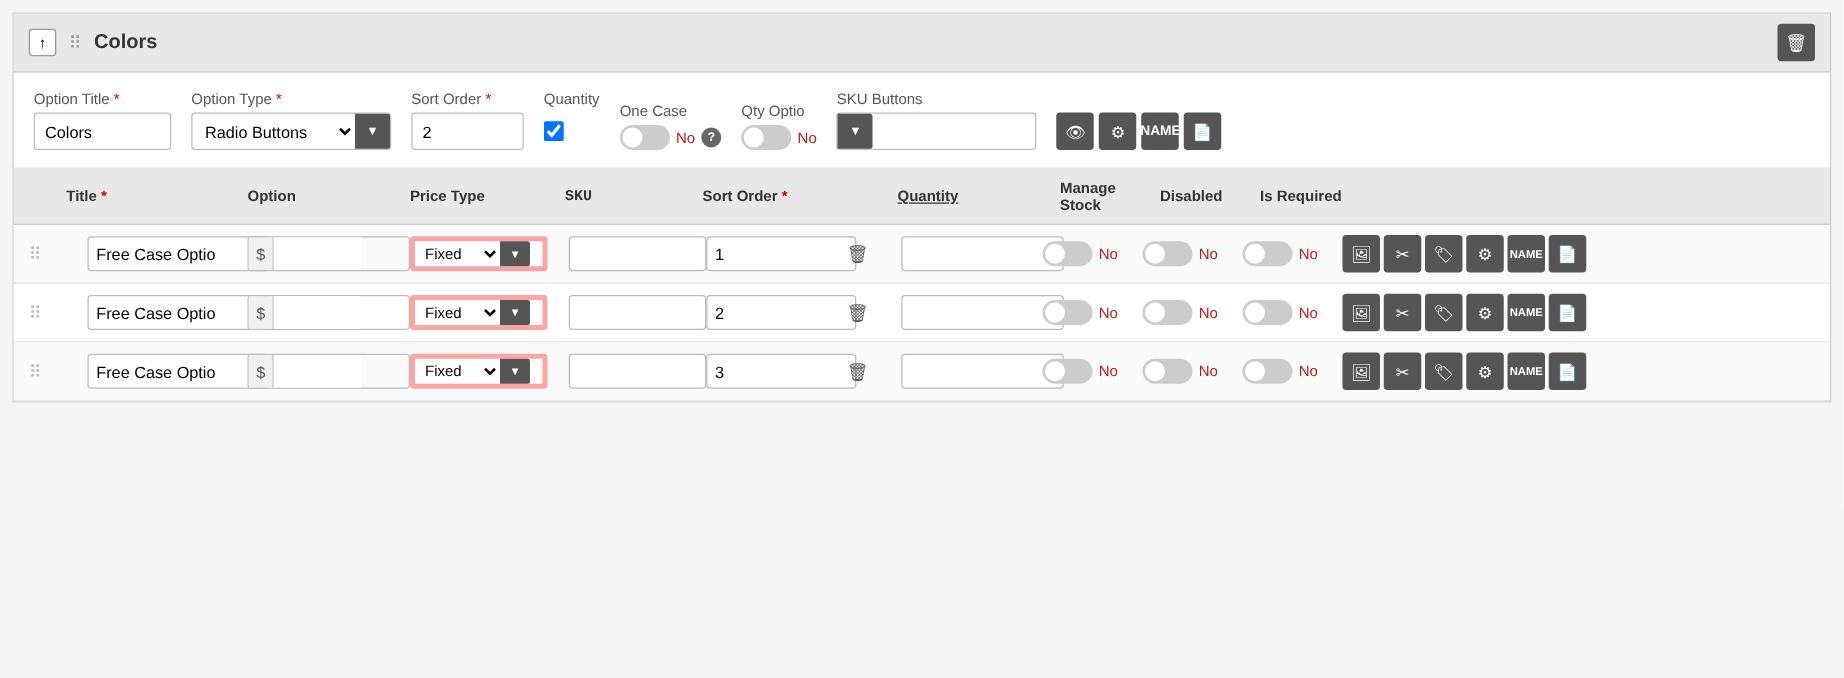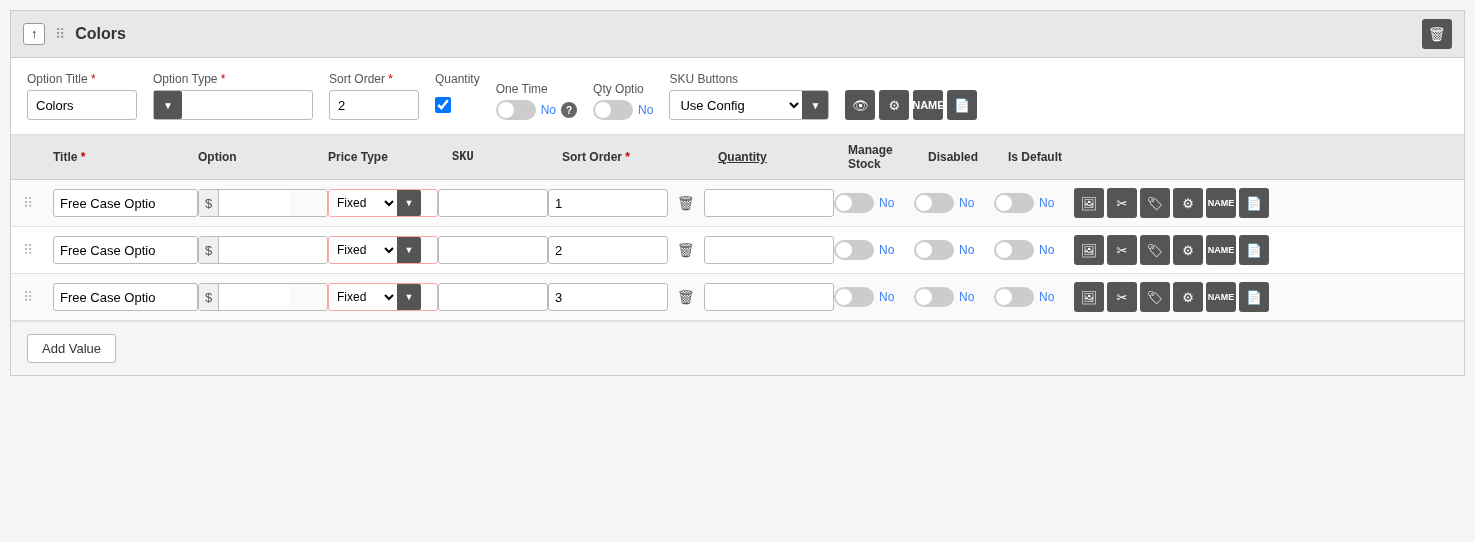--- a/index.html
+++ b/index.html
@@ -51,21 +51,21 @@
     .toggle {
       position: relative; width: 40px; height: 20px; background: #ccc;
       border-radius: 10px; cursor: pointer;
     }
     .toggle.off .toggle-knob { left: 2px; }
     .toggle-knob {
       position: absolute; top: 2px; width: 16px; height: 16px;
       background: #fff; border-radius: 50%; transition: left 0.2s;
     }
     .toggle.off .toggle-knob { left: 2px; }
-    .toggle-label { font-size: 12px; color: #3b82f6; }
+    .toggle-label { font-size: 12px; color: #b91c1c; }
 
     .help-icon {
       display: inline-flex; align-items: center; justify-content: center;
       width: 16px; height: 16px; background: #666; color: #fff;
       border-radius: 50%; font-size: 10px; cursor: pointer; font-weight: bold;
     }
 
     
     .action-icons { display: flex; align-items: center; gap: 4px; margin-bottom: 0; align-self: flex-end; }
     .icon-btn {
@@ -118,40 +118,40 @@
     .price-input-wrap {
       display: flex; align-items: center; border: 1px solid #bbb; border-radius: 3px; height: 28px;
     }
     .price-symbol {
       padding: 0 6px; background: #f0f0f0; border-right: 1px solid #bbb;
       font-size: 13px; height: 100%; display: flex; align-items: center; color: #555;
     }
     .price-input { border: none; outline: none; width: 70px; padding: 0 6px; font-size: 13px; height: 100%; }
 
     .small-select-wrap {
-      display: flex; align-items: center; border: 1px solid #fca5a5; border-radius: 3px; height: 28px; background: #fff;
+      display: flex; align-items: center; border: 4px solid #fca5a5; border-radius: 3px; height: 28px; background: #fff;
     }
     .small-select { border: none; outline: none; background: transparent; padding: 0 4px; font-size: 12px; height: 100%; }
     .small-arrow {
       width: 24px; height: 100%; background: #555; color: #fff;
       display: flex; align-items: center; justify-content: center; border-radius: 0 2px 2px 0; font-size: 9px; cursor: pointer;
     }
 
     .trash-icon { color: #555; font-size: 14px; cursor: pointer; }
 
     
     .values-footer { padding: 12px 16px; background: #f5f5f5; border-top: 1px solid #e0e0e0; }
     .add-value-btn {
       padding: 6px 14px; background: #fff; border: 1px solid #bbb;
       border-radius: 3px; cursor: pointer; font-size: 13px; color: #333;
     }
 
     .small-input {
       border: 1px solid #bbb; border-radius: 3px; padding: 3px 6px;
-      font-size: 13px; height: 28px; outline: none; width: 100%;
+      font-size: 13px; height: 28px; outline: none; width: 100%; margin-left: 17px;
     }
   </style>
 </head>
 <body>
 
 <div class="panel">
 
   <div class="panel-header">
     <div class="panel-header-left">
       <button class="collapse-btn">
@@ -174,41 +174,50 @@
       </label>
       <input type="text" class="text-input" style="width: 110px;" value="Colors">
     </div>
 
     <div class="field-group">
       <label class="field-label">
         <span>Option Type</span>
         <span class="required-star"> *</span>
       </label>
       <div class="select-wrap" style="width:160px;">
+        <select class="small-select" style="width:130px;">
+          <option>Radio Buttons</option>
+          <option>Checkbox</option>
+          <option>Drop-down</option>
+          <option>Multiple Select</option>
+          <option>Text Field</option>
+          <option>Text Area</option>
+          <option>File</option>
+        </select>
         <div class="select-arrow">▼</div>
       </div>
     </div>
 
     <div class="field-group">
       <label class="field-label">
         <span>Sort Order</span>
         <span class="required-star"> *</span>
       </label>
       <input type="text" class="text-input" style="width: 90px;" value="2">
     </div>
 
     <div class="field-group">
       <label class="field-label">Quantity</label>
       <div class="checkbox-wrap">
         <input type="checkbox" checked="" style="">
       </div>
     </div>
 
     <div class="field-group">
-      <label class="field-label">One Time</label>
+      <label class="field-label">One Case</label>
       <div class="toggle-wrap">
         <div class="toggle off">
           <div class="toggle-knob"></div>
         </div>
         <span class="toggle-label">No</span>
         <span class="help-icon">?</span>
       </div>
     </div>
 
     <div class="field-group">
@@ -217,26 +226,20 @@
         <div class="toggle off">
           <div class="toggle-knob"></div>
         </div>
         <span class="toggle-label">No</span>
       </div>
     </div>
 
     <div class="field-group">
       <label class="field-label">SKU Buttons</label>
       <div class="select-wrap" style="width:160px;">
-        <select class="small-select" style="width:132px;">
-          <option>Use Config</option>
-          <option>As Product</option>
-          <option>As Option</option>
-          <option>As Product/Option</option>
-        </select>
         <div class="select-arrow">▼</div>
       </div>
     </div>
 
     <div class="action-icons">
       <button class="icon-btn" title="Preview">
         <span>👁</span>
       </button>
       <button class="icon-btn" title="Settings">
         <span>⚙</span>
@@ -265,21 +268,21 @@
       <div class="col-sortorder col-header">
         <span>Sort Order</span>
         <span class="required-star"> *</span>
       </div>
       <div class="col-delete"></div>
       <div class="col-quantity col-header">Quantity</div>
       <div class="col-manage col-header">
         <span>Manage Stock</span>
       </div>
       <div class="col-disabled col-header">Disabled</div>
-      <div class="col-isdefault col-header">Is Default</div>
+      <div class="col-isdefault col-header">Is Required</div>
       <div class="col-actions"></div>
     </div>
 
     <div class="value-row">
       <div class="val-drag">⠿</div>
       <div class="val-title">
         <input type="text" class="small-input" value="Free Case Optio" style="">
       </div>
       <div class="val-price">
         <div class="price-input-wrap">
@@ -505,19 +508,14 @@
           <span style="font-size:9px;font-weight:bold;">NAME</span>
         </button>
         <button class="icon-btn">
           <span>📄</span>
         </button>
       </div>
     </div>
 
   </div>
 
-  <div class="values-footer">
-    <button class="add-value-btn">
-      <span>Add Value</span>
-    </button>
-  </div>
 
 </div>
 
 </body></html>

